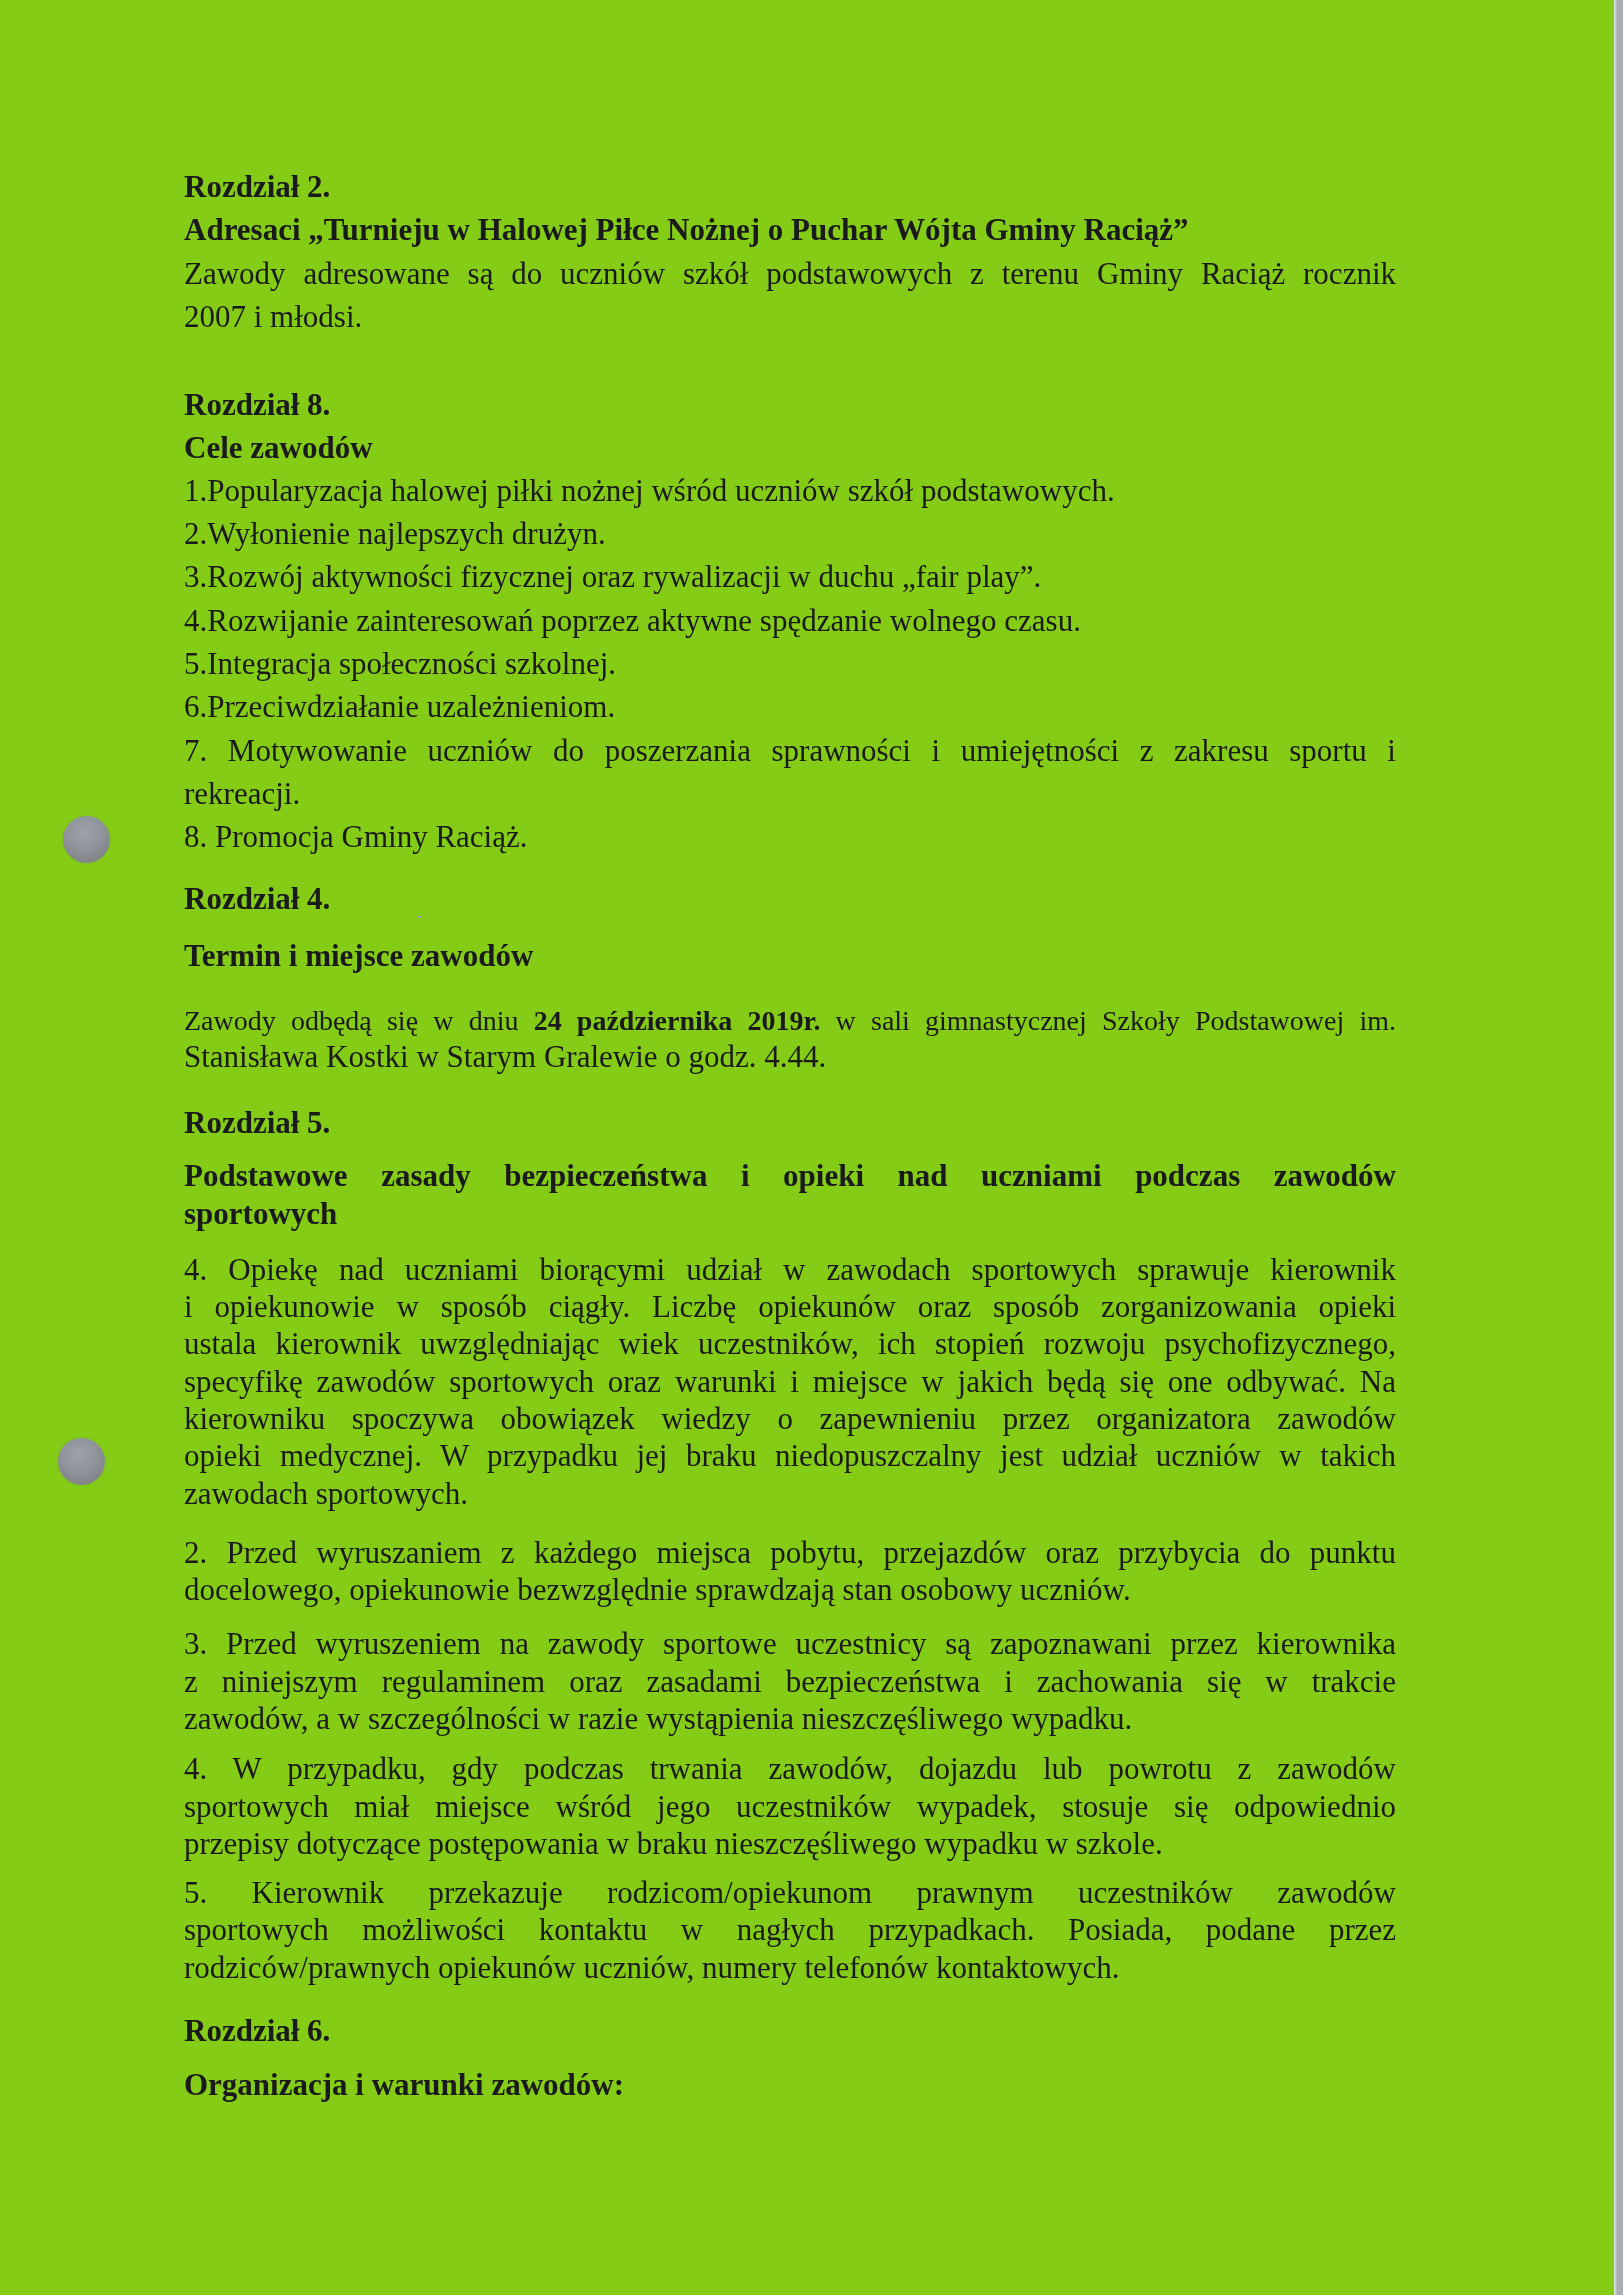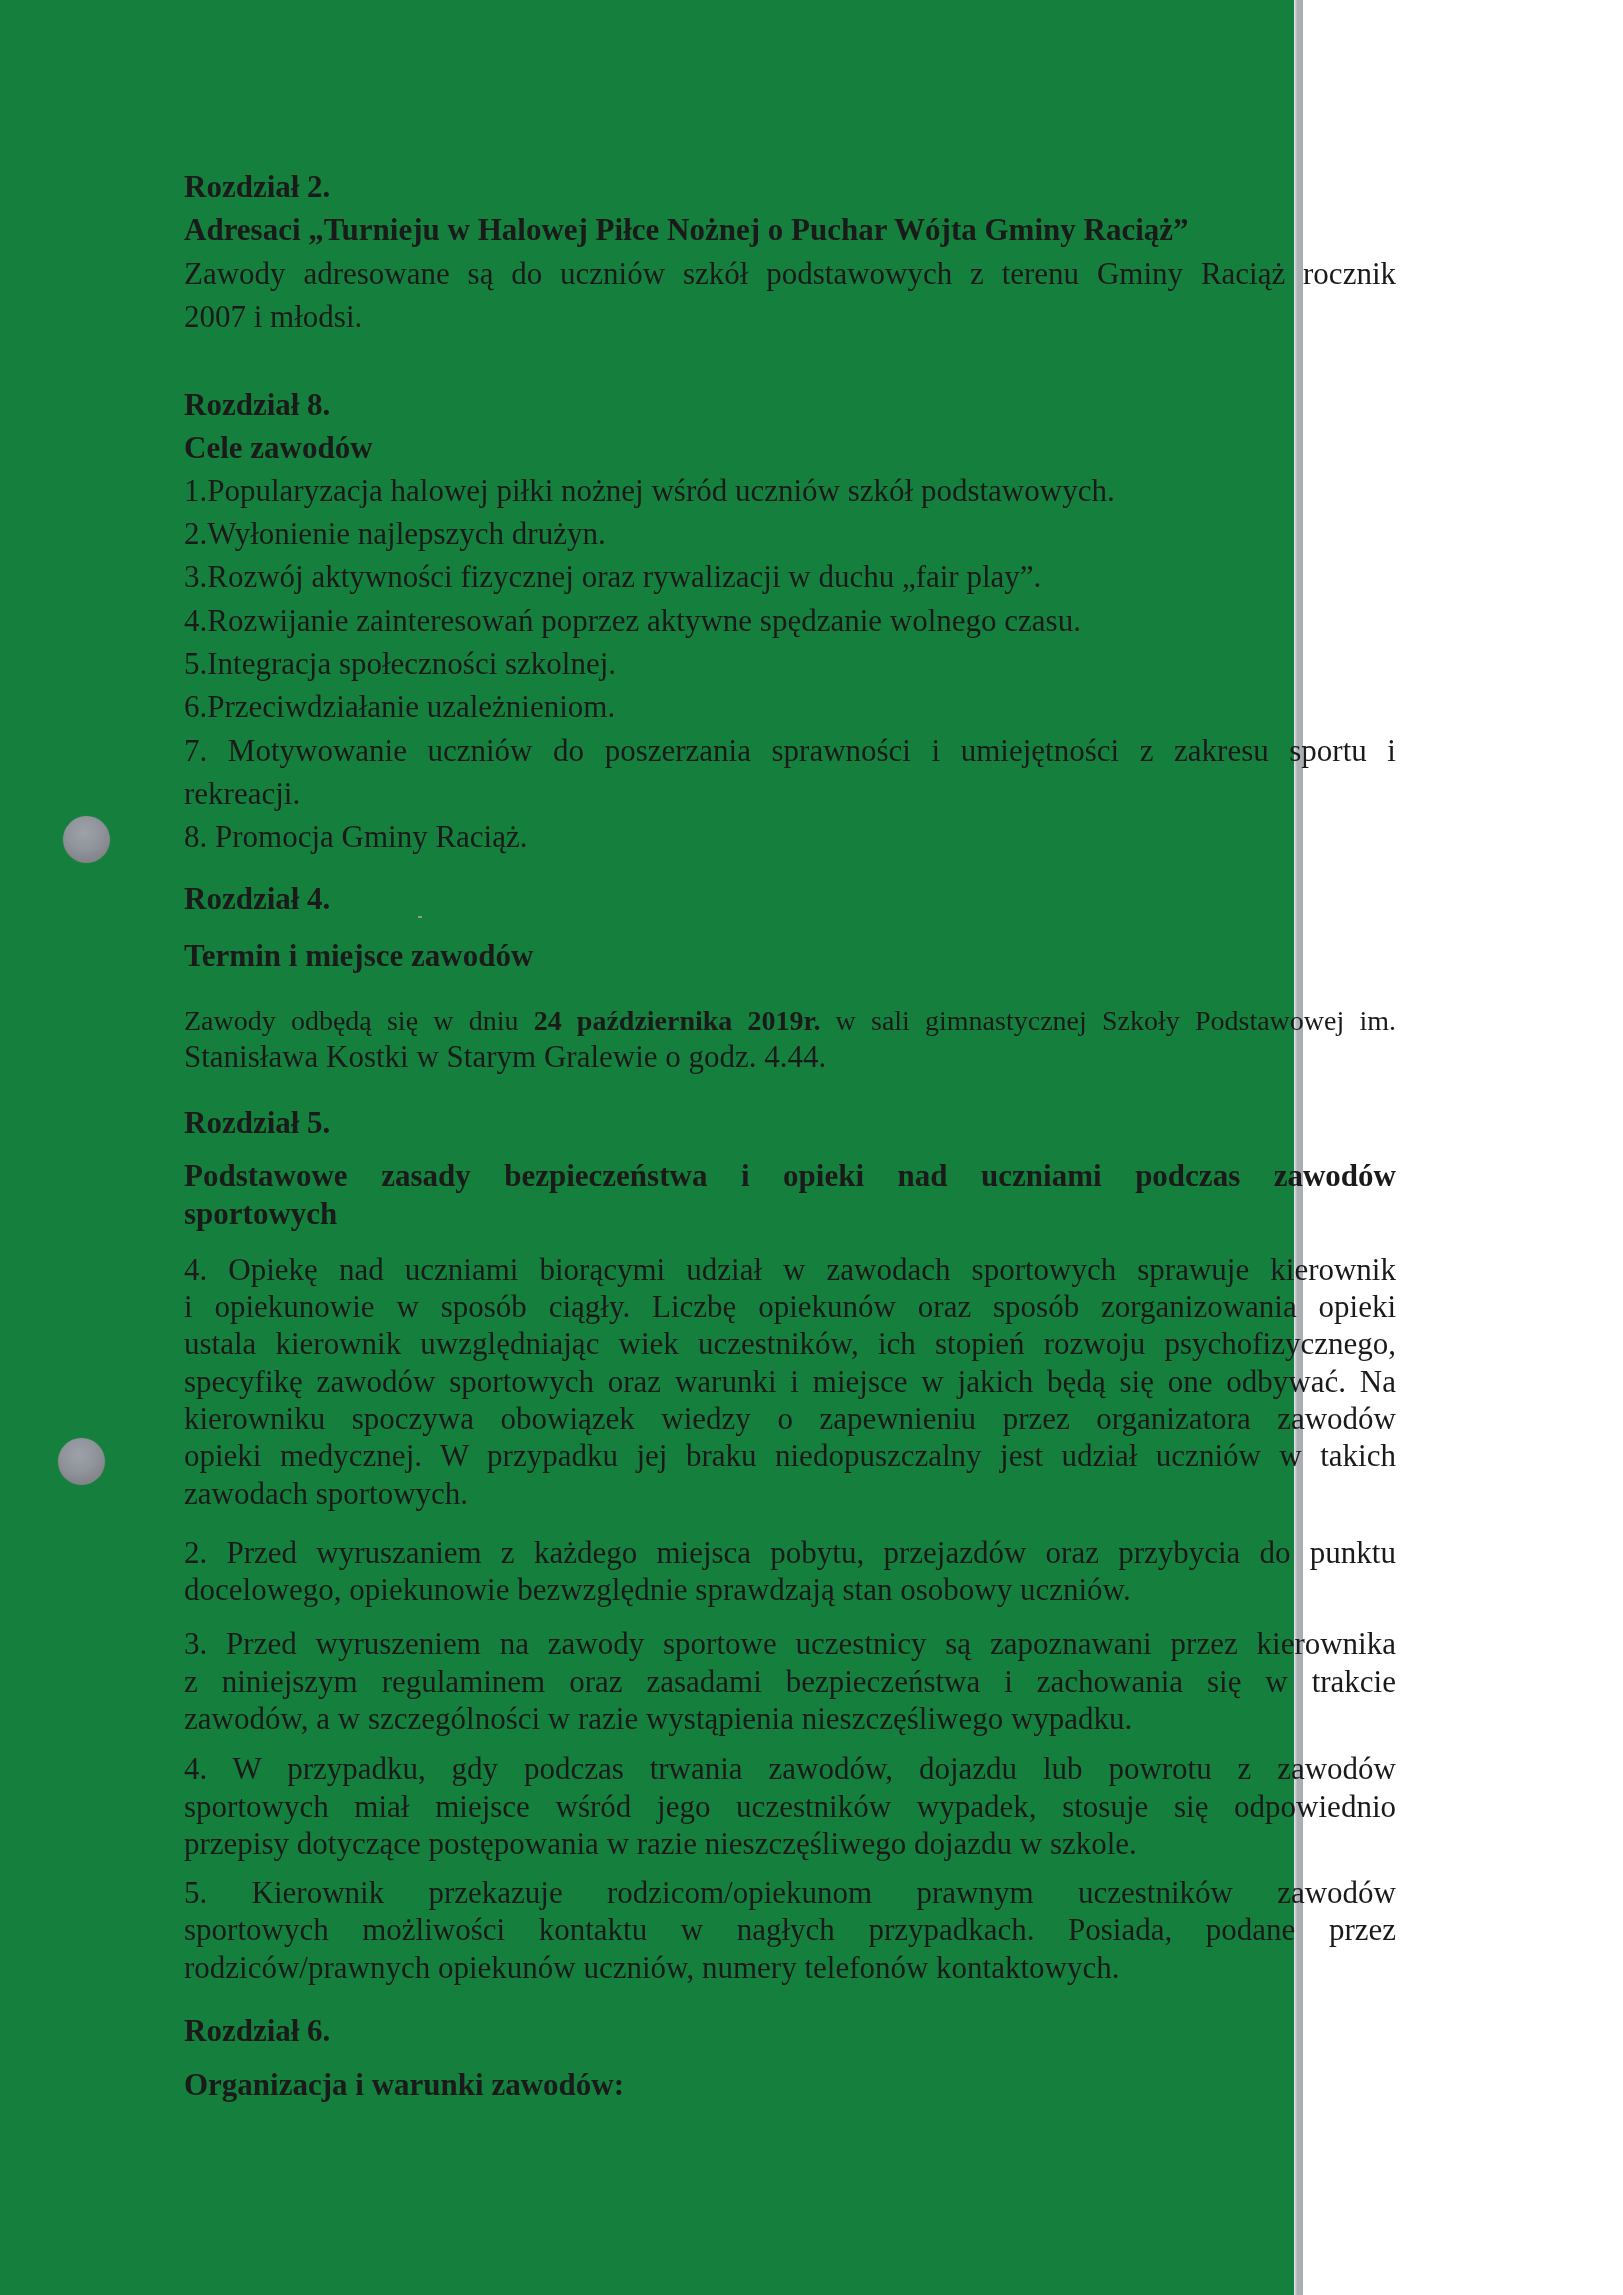--- a/index.html
+++ b/index.html
@@ -11,23 +11,23 @@
       width: 1623px;
       height: 2295px;
       position: relative;
       overflow: hidden;
       font-family: "Liberation Serif", "DejaVu Serif", serif;
       color: #1a1a1a;
     }
     .page {
       position: absolute;
       left: 0; top: 0;
-      width: 1303px;
+      width: 1623px;
       height: 2295px;
-      background: #15803d;
+      background: #84cc16;
     }
     .scan-edge {
       position: absolute;
       top: 0;
       right: 0;
       width: 9.2px;
       height: 2295px;
       background: linear-gradient(to right, #e8e9eb 0%, #adb0b5 35%, #a9acb1 100%);
     }
     .punch-hole {
@@ -118,21 +118,21 @@
 
     <div class="line justify" style="top:1534px;">2. Przed wyruszaniem z każdego miejsca pobytu, przejazdów oraz przybycia do punktu</div>
     <div class="line" style="top:1571px;">docelowego, opiekunowie bezwzględnie sprawdzają stan osobowy uczniów.</div>
 
     <div class="line justify" style="top:1625px;">3. Przed wyruszeniem na zawody sportowe uczestnicy są zapoznawani przez kierownika</div>
     <div class="line justify" style="top:1663px;">z niniejszym regulaminem oraz zasadami bezpieczeństwa i zachowania się w trakcie</div>
     <div class="line" style="top:1700px;">zawodów, a w szczególności w razie wystąpienia nieszczęśliwego wypadku.</div>
 
     <div class="line justify" style="top:1750px;">4. W przypadku, gdy podczas trwania zawodów, dojazdu lub powrotu z zawodów</div>
     <div class="line justify" style="top:1788px;">sportowych miał miejsce wśród jego uczestników wypadek, stosuje się odpowiednio</div>
-    <div class="line" style="top:1825px;">przepisy dotyczące postępowania w razie nieszczęśliwego dojazdu w szkole.</div>
+    <div class="line" style="top:1825px;">przepisy dotyczące postępowania w braku nieszczęśliwego wypadku w szkole.</div>
 
     <div class="line justify" style="top:1874px;">5. Kierownik przekazuje rodzicom/opiekunom prawnym uczestników zawodów</div>
     <div class="line justify" style="top:1911px;">sportowych możliwości kontaktu w nagłych przypadkach. Posiada, podane przez</div>
     <div class="line" style="top:1949px;">rodziców/prawnych opiekunów uczniów, numery telefonów kontaktowych.</div>
 
     <div class="line bold" style="top:2012px;">Rozdział 6.</div>
     <div class="line bold" style="top:2066px;">Organizacja i warunki zawodów:</div>
 
   </div>
 </div>

